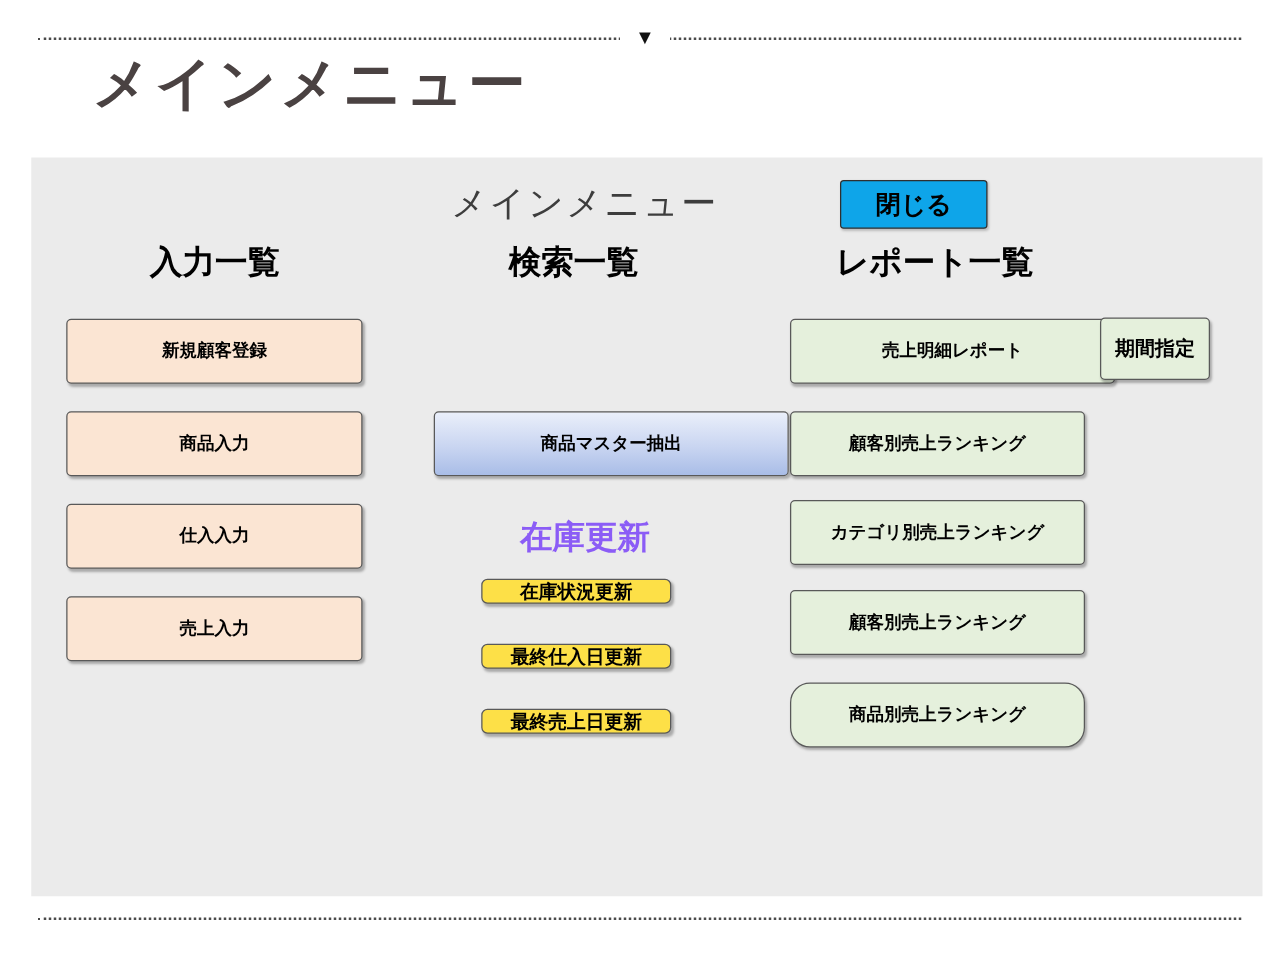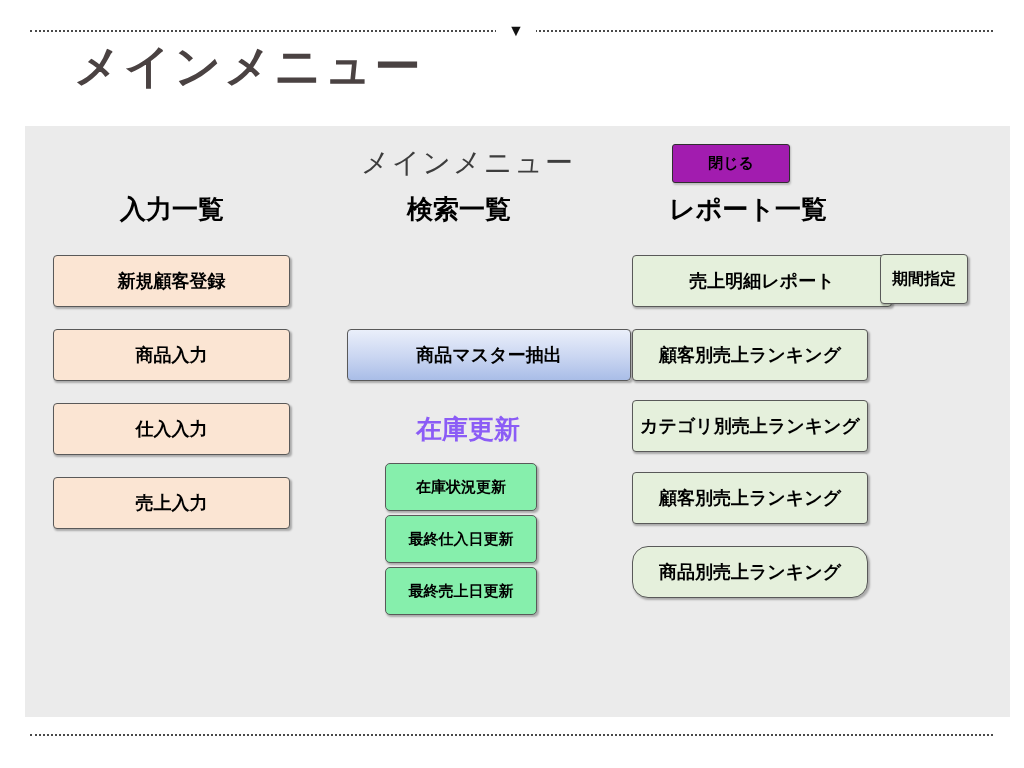--- a/index.html
+++ b/index.html
@@ -88,34 +88,34 @@
     justify-content: center;
     border: 1px solid #595959;
     border-radius: 4px;
     font-family: inherit;
     font-weight: bold;
     color: #000;
     box-shadow: 1.5px 2px 2px rgba(0,0,0,0.28);
     cursor: pointer;
     white-space: nowrap;
   }
-  .btn.big { width: 237px; height: 52px; font-size: 18px; }
+  .btn.big { width: 237px; height: 52px; font-size: 14px; }
   .peach { background: #fbe5d3; }
   .blue  { background: linear-gradient(180deg, #eaeffa 0%, #c9d5f1 55%, #a9bde7 100%); }
   .green { background: #e5f0dc; }
   .small-white {
-    width: 152px; height: 48px;
-    background: #86efac;
+    width: 152px; height: 20px;
+    background: #fde047;
     font-size: 15px;
     border-radius: 5px;
   }
   .close-btn {
     width: 118px; height: 39px;
-    background: #a21caf;
-    font-size: 15px;
+    background: #0ea5e9;
+    font-size: 20px;
     border-radius: 3px;
     border: 1.5px solid #2f2f2f;
     box-shadow: 1px 1.5px 2px rgba(0,0,0,0.2);
   }
   .period { width: 88px; height: 50px; font-size: 16px; }
 </style>
 </head>
 <body>
 
 <div class="slide">

